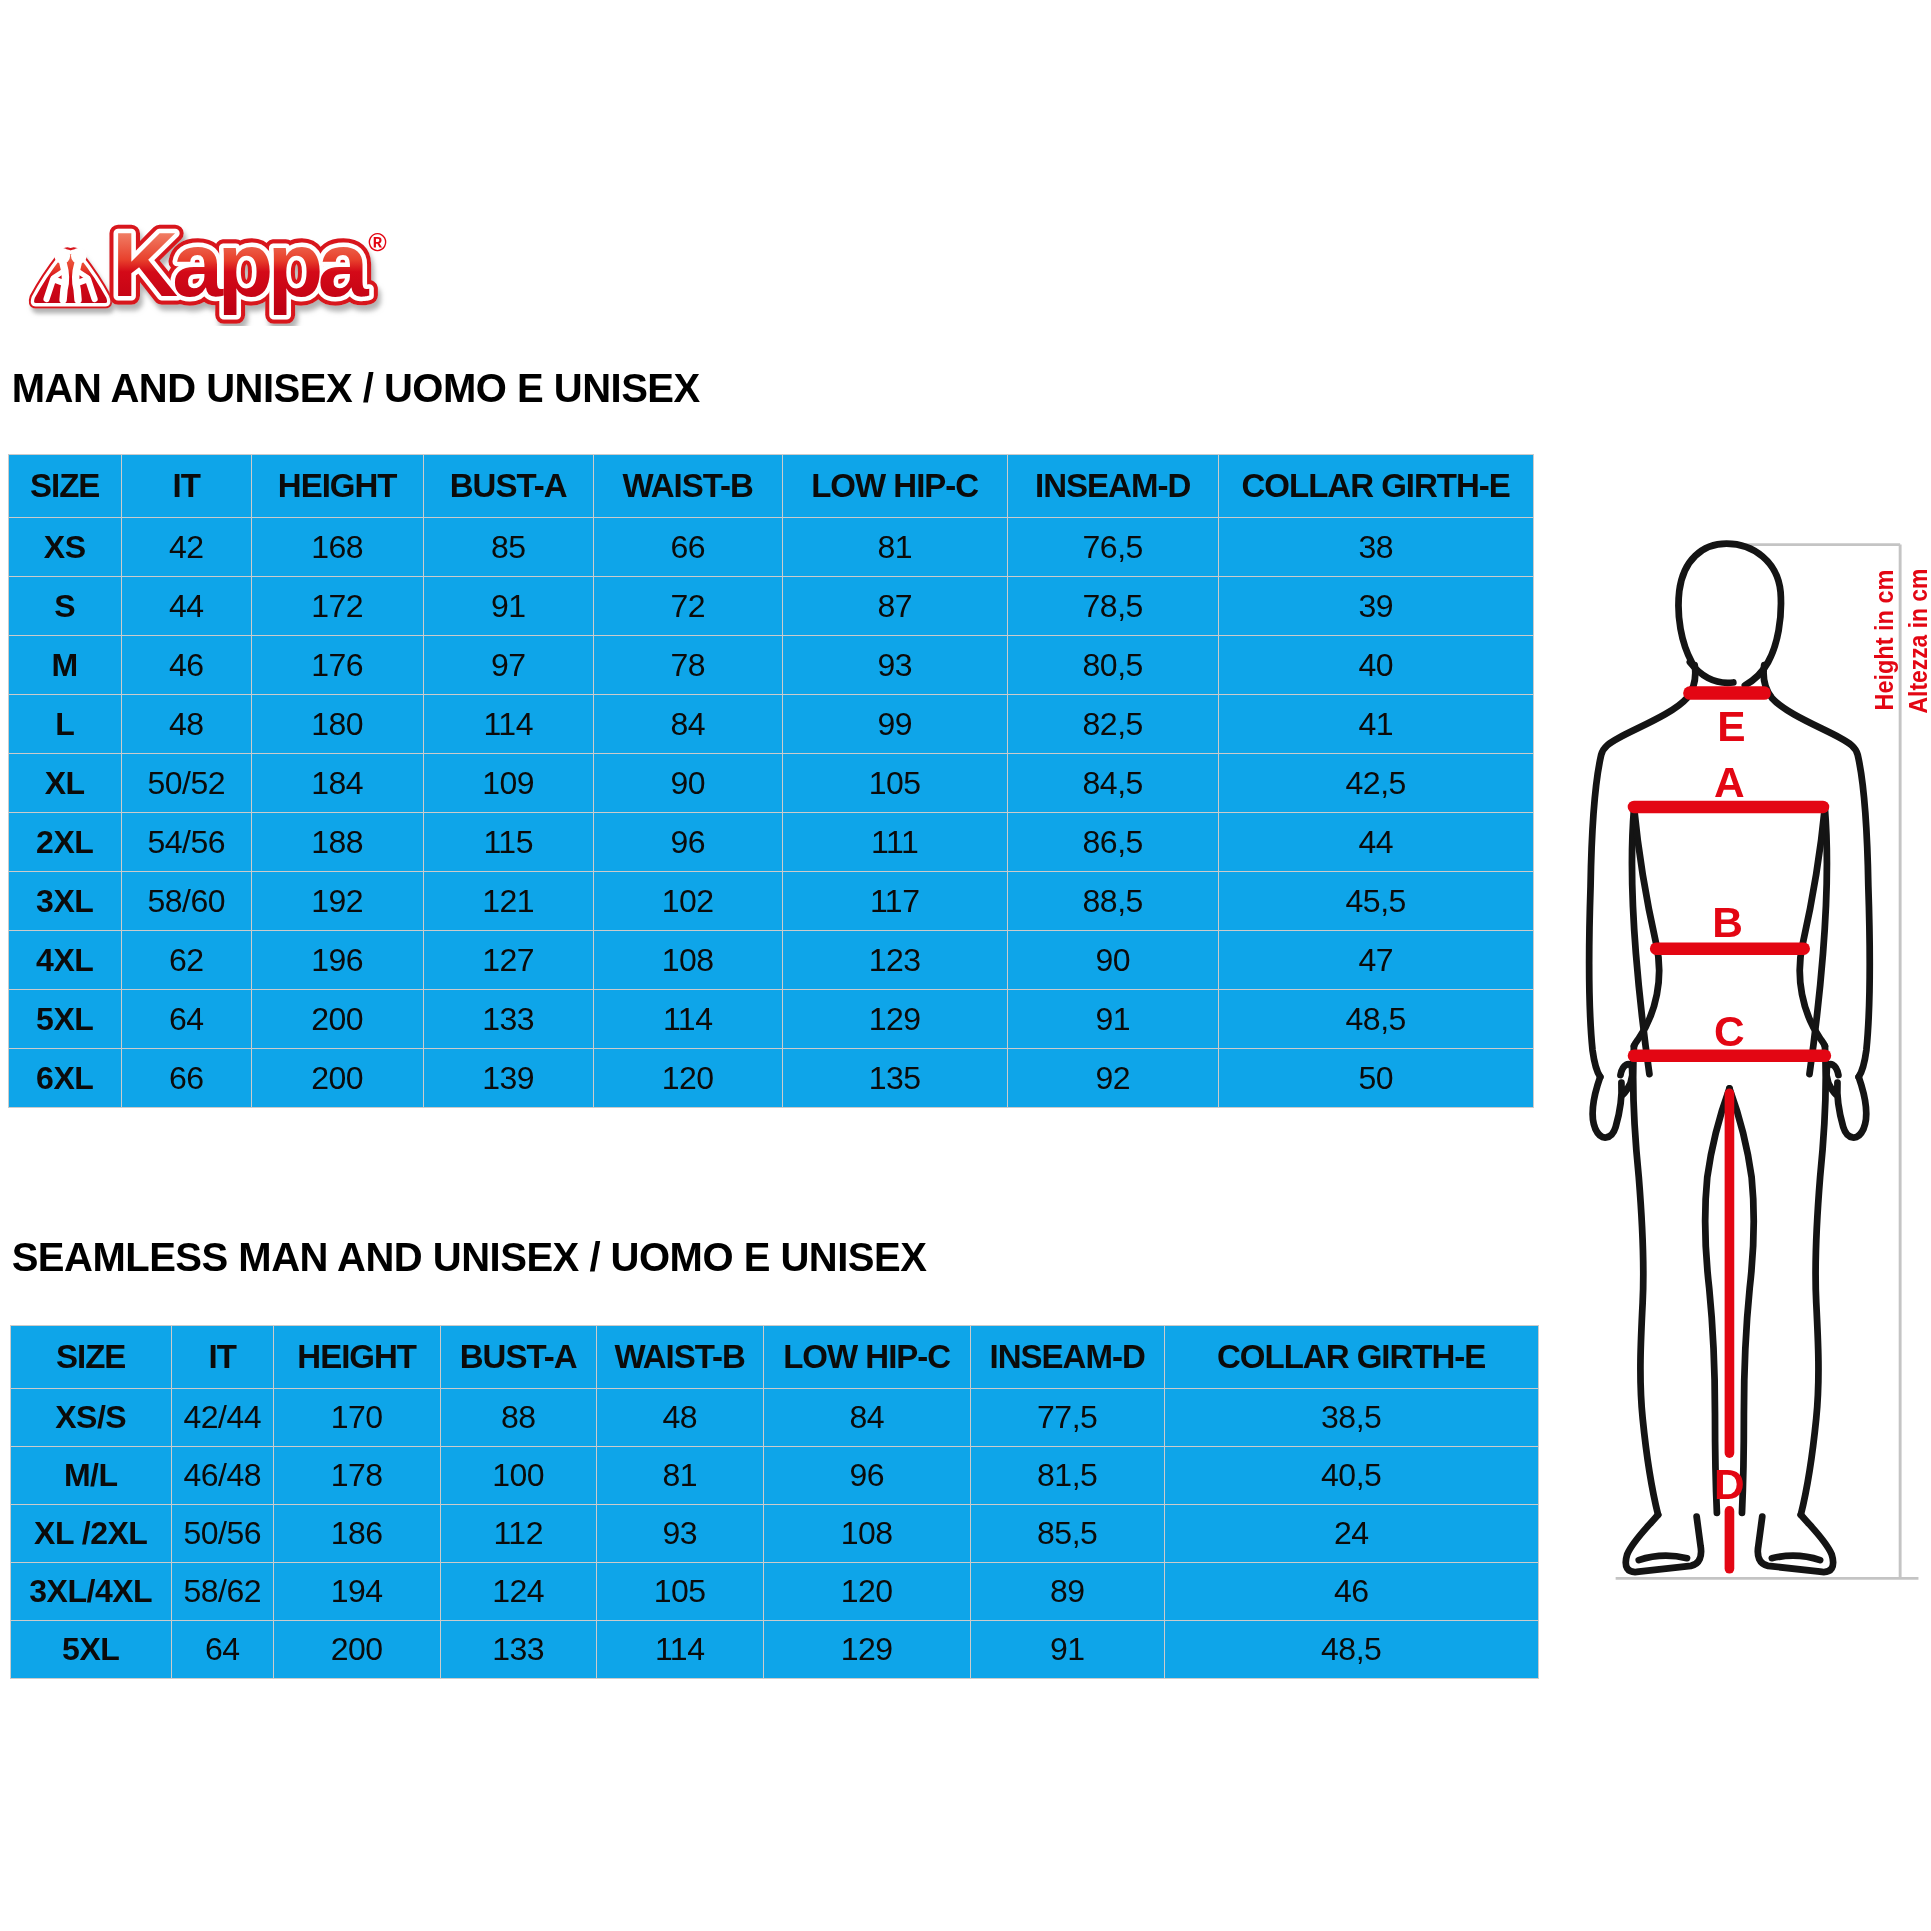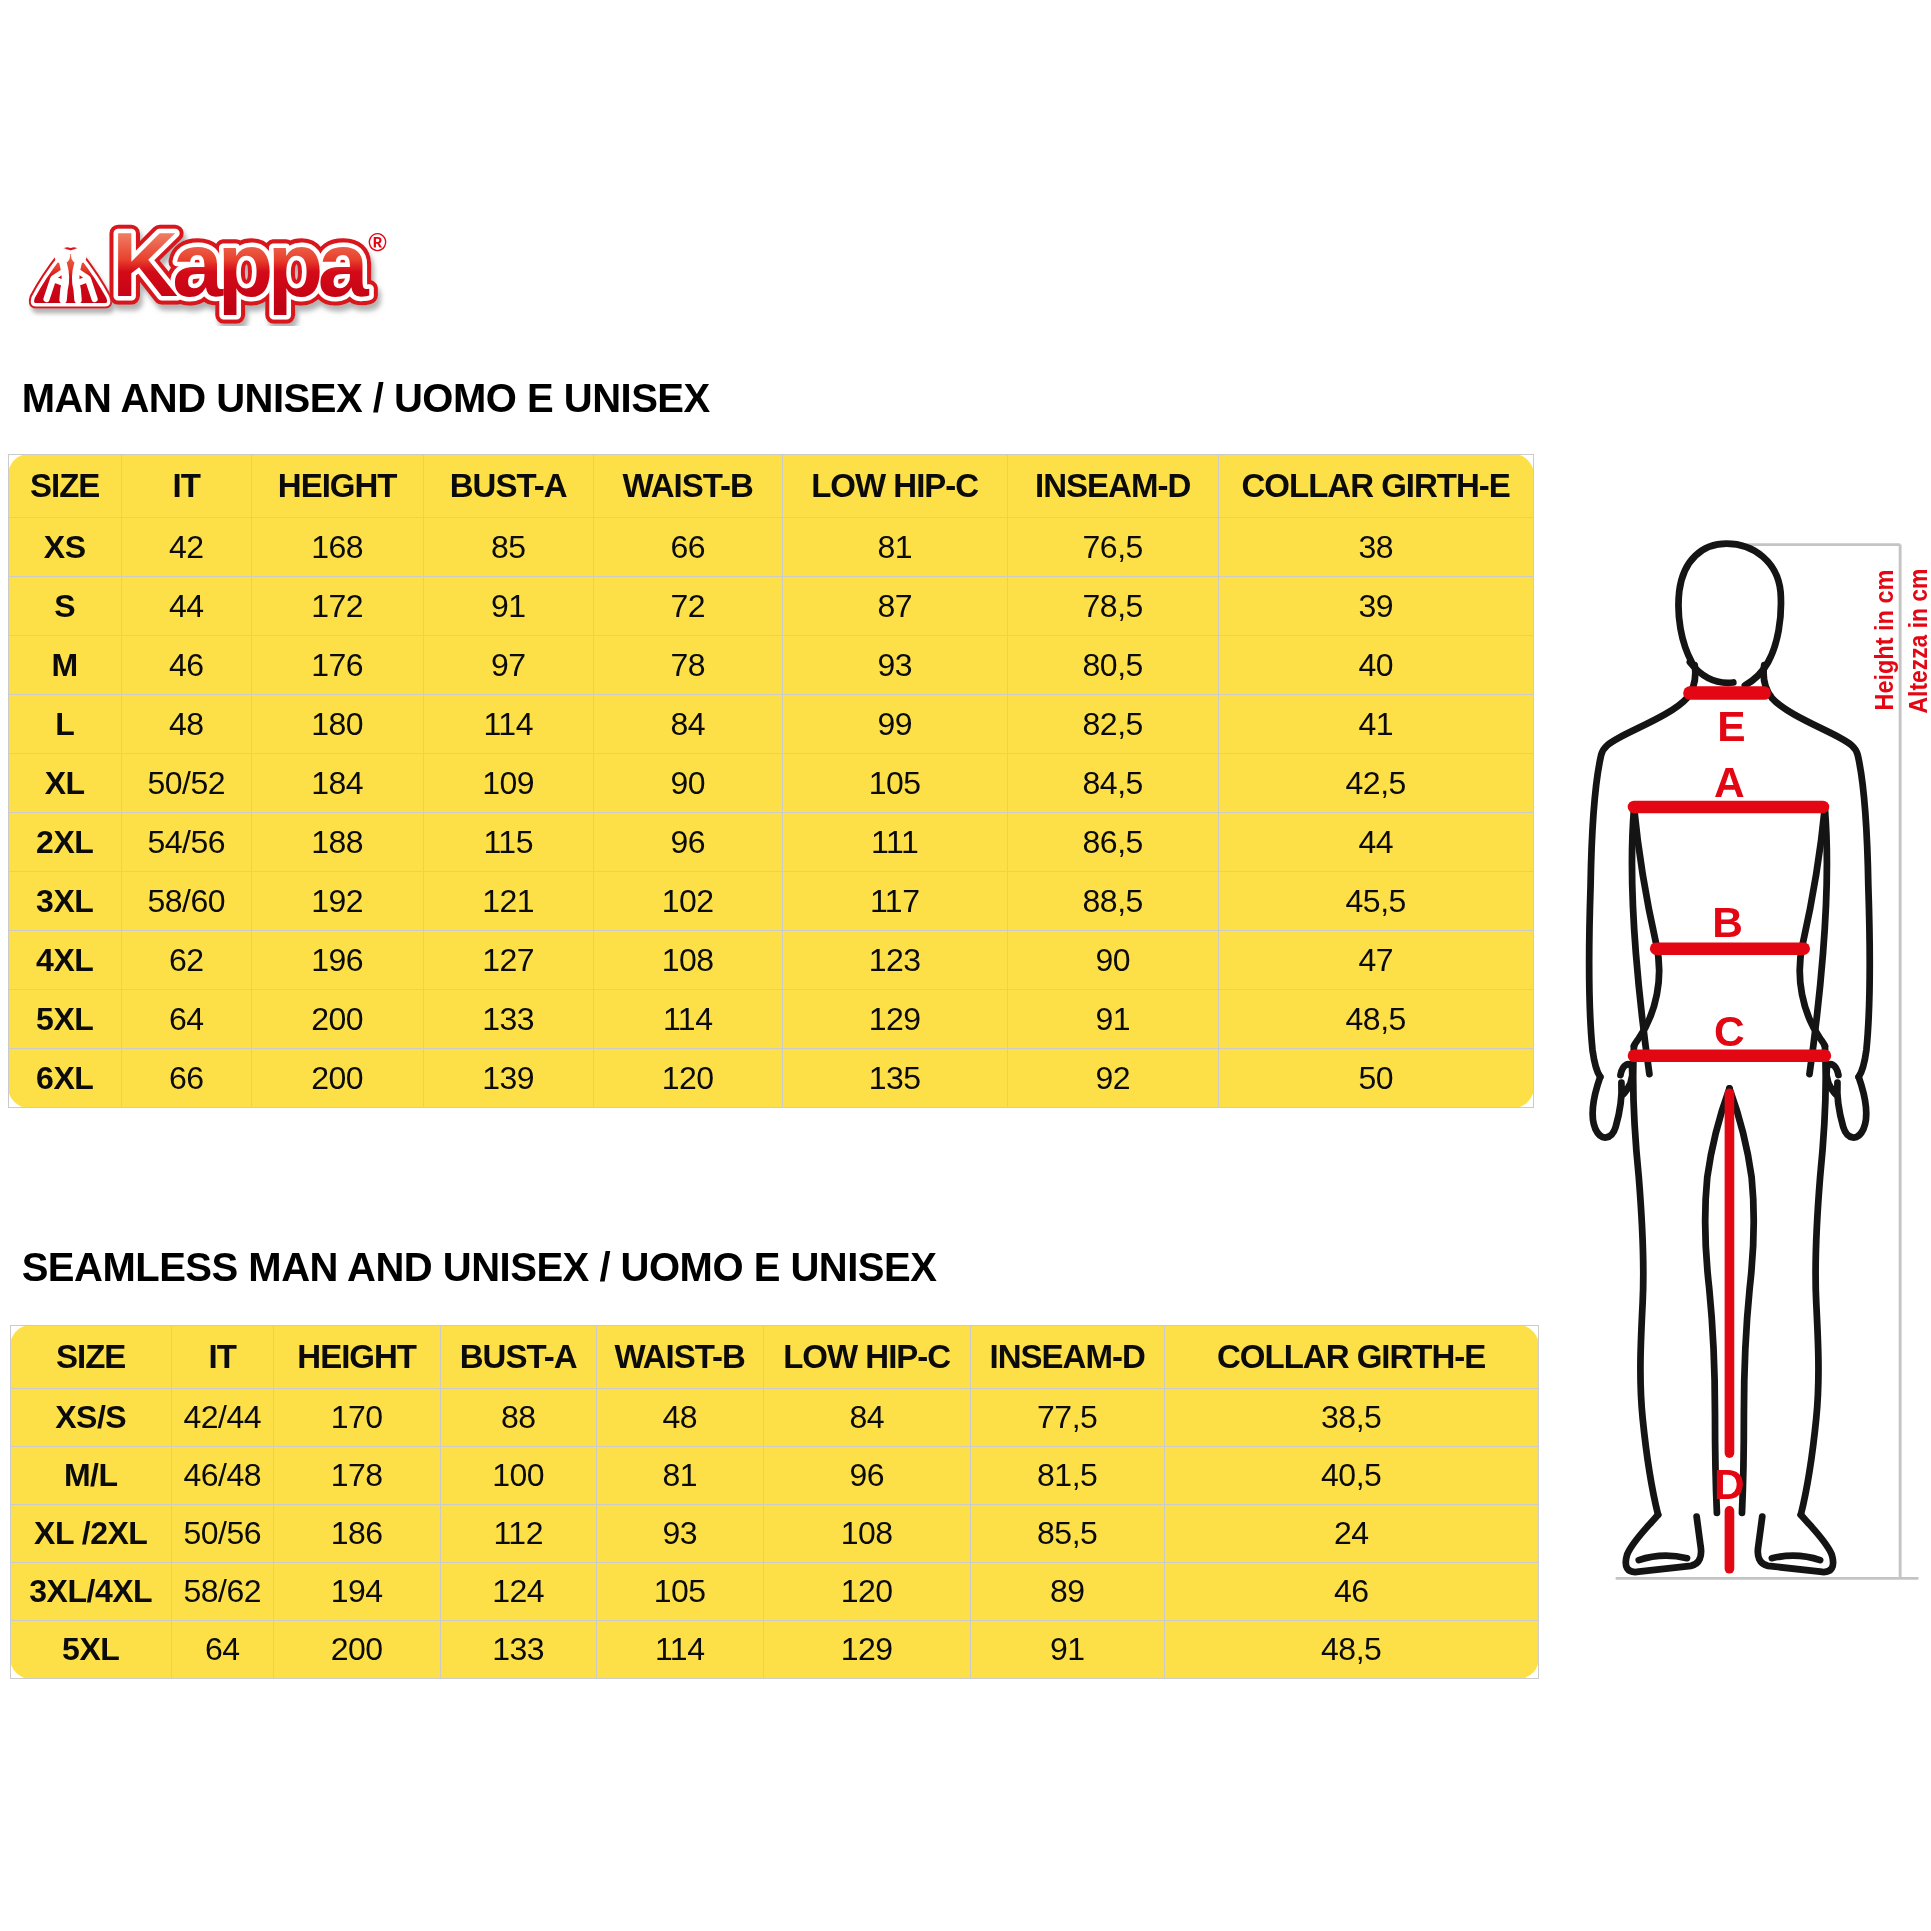--- a/index.html
+++ b/index.html
@@ -4,30 +4,29 @@
 <style>
   html,body{margin:0;padding:0;background:#fff;}
   .page{
     position:relative;width:1931px;height:1690px;background:#ffffff;
     font-family:"Liberation Sans","DejaVu Sans",sans-serif;overflow:hidden;color:#101010;
   }
   
   .logo{position:absolute;left:25px;top:220px;width:386px;height:106px;}
   
   .sec-title{
-    position:absolute;left:7.7px;margin:14px;font-size:40px;font-weight:700;
+    position:absolute;left:7.7px;margin:4px;font-size:40px;font-weight:700;
     letter-spacing:-0.5px;color:#000;white-space:nowrap;
   }
   #title1{top:362px;}
   #title2{top:1231px;}
   
   table.size-table{
     position:absolute;border-collapse:collapse;table-layout:fixed;
-    background:#fde047;
-    border-radius:21px;
+    background:#0ea5e9;
   }
   #table1{left:7.7px;top:454px;width:1526px;}
   #table2{left:9.7px;top:1325px;width:1528px;}
   table.size-table th, table.size-table td{
     border:1.9px solid #cbcbcb;text-align:center;vertical-align:middle;
     padding:0;overflow:hidden;white-space:nowrap;
   }
   table.size-table th{
     font-size:33px;font-weight:700;letter-spacing:-1px;height:62px;color:#0b0b0b;
   }

